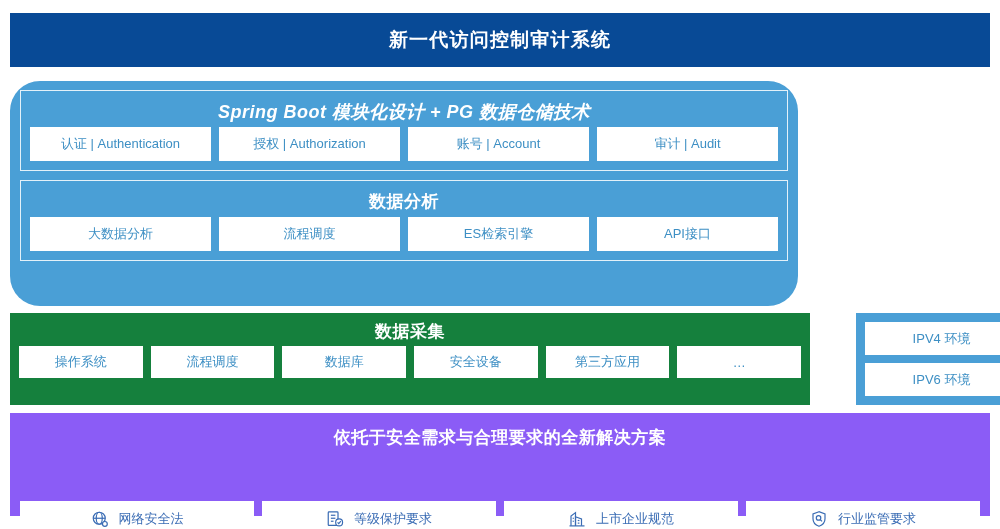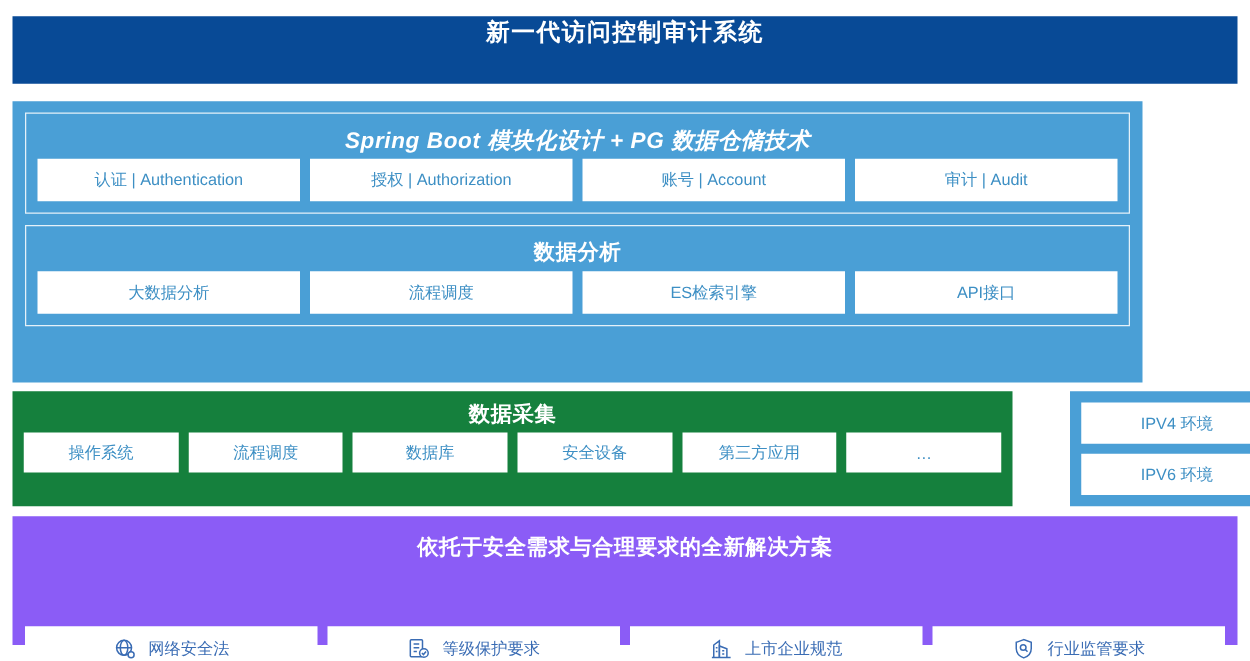--- a/index.html
+++ b/index.html
@@ -8,32 +8,33 @@
     background:#ffffff;
     font-family:"Liberation Sans","DejaVu Sans",sans-serif;
     overflow:hidden;
   }
   .page{position:relative;width:1000px;height:529px;box-sizing:border-box;}
 
   
   .header{
     position:absolute;left:10px;top:13px;width:980px;height:54px;
     background:#084a96;
-    display:flex;justify-content:center;
+    display:flex;align-items:center;justify-content:center;
   }
   .header-title{
     color:#ffffff;font-size:19px;font-weight:bold;letter-spacing:1.2px;
   }
 
   
   .panel-light{
-    position:absolute;left:10px;top:81px;width:904px;height:225px;
+    position:absolute;left:10px;top:81px;width:788px;height:225px;
     background:#4a9fd6;
     box-sizing:border-box;
     padding:9px 10px;
+    border-radius:30px;
   }
   .subpanel{
     border:1px solid rgba(255,255,255,.85);
     box-sizing:border-box;
     padding:6px 9px 9px 9px;
   }
   .subpanel + .subpanel{margin-top:9px;}
   .sub-title{
     text-align:center;color:#ffffff;font-size:17px;font-weight:bold;
     line-height:30px;height:30px;letter-spacing:.5px;

